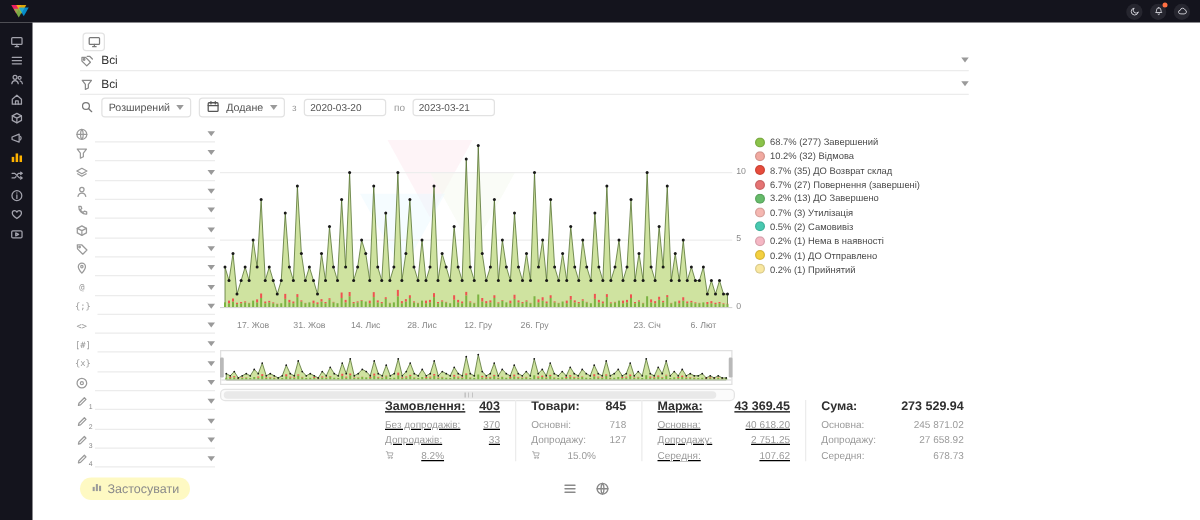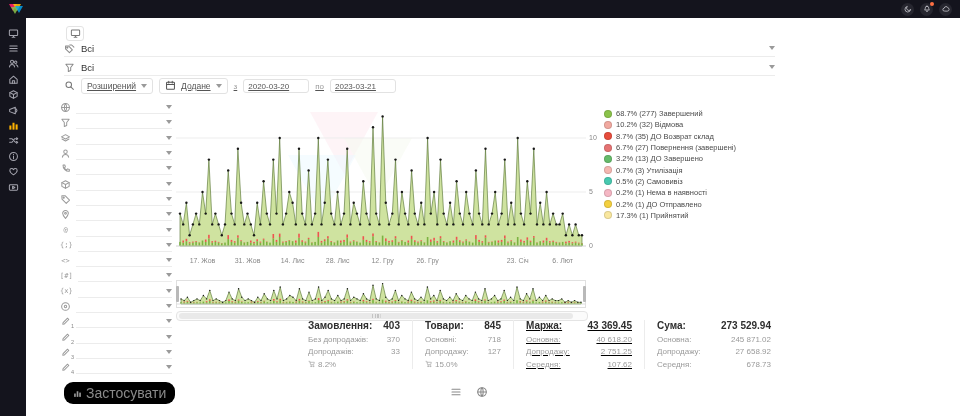--- a/index.html
+++ b/index.html
@@ -26,35 +26,35 @@
   .ic.fill svg{fill:currentColor;stroke:none;}
   .ic.txt{font-family:"DejaVu Sans Mono",monospace;font-size:7px;width:auto;min-width:11px;white-space:nowrap;}
   .chev{width:0;height:0;border-left:3px solid transparent;border-right:3px solid transparent;border-top:4px solid #9a9a9a;flex:0 0 auto;}
 
   
   #content{position:absolute;left:26px;top:18px;right:0;bottom:0;background:#fff;}
   #display-btn{position:absolute;left:40px;top:8px;color:#777;cursor:pointer;border:1px solid #e3e3e3;border-radius:3px;width:16px;height:13px;display:flex;align-items:center;justify-content:center;}
   .big-sel{position:absolute;left:38px;width:711px;height:16px;display:flex;align-items:center;gap:6px;border-bottom:1px solid #ececec;font-size:9.5px;color:#333;cursor:pointer;}
   .big-sel .icwrap{color:#8a8a8a;display:inline-flex;}
   .big-sel .chev{margin-left:auto;}
-  #row3{position:absolute;left:38px;top:60px;height:16px;display:flex;align-items:center;gap:6px;font-size:8.5px;color:#555;text-decoration:underline;}
+  #row3{position:absolute;left:38px;top:60px;height:16px;display:flex;align-items:center;gap:6px;font-size:8.5px;color:#555;}
   #search-ic{color:#777;cursor:pointer;}
   .mode-sel{display:flex;align-items:center;gap:5px;border:1px solid #e2e2e2;border-radius:3px;padding:1px 5px;height:12px;cursor:pointer;}
   .dim-label{font-size:8px;color:#999;}
   .inp{width:56px;height:12px;border:1px solid #e2e2e2;border-radius:3px;font-size:8px;color:#555;padding:0 4px;font-family:inherit;background:#fff;}
 
   
   #filter-panel{position:absolute;left:34px;top:82px;width:112px;}
   .f-row{display:flex;align-items:center;gap:5px;height:15.3px;}
   .f-row .fic{color:#9a9a9a;}
   .sel.mini{flex:1;display:flex;align-items:center;height:12px;border-bottom:1px solid #ececec;cursor:pointer;}
   .sel.mini .val{font-size:8px;color:#555;flex:1;}
   .pic{position:relative;display:inline-flex;color:#9a9a9a;width:11px;height:11px;}
   .pnum{position:absolute;right:-3px;bottom:-2px;font-size:5.5px;color:#888;}
-  #apply-btn{position:absolute;left:38px;top:364px;display:flex;align-items:center;gap:4px;background:#000000;border:none;border-radius:9px;padding:3px 9px;font-size:14px;color:#8a8a8a;font-family:inherit;cursor:pointer;}
+  #apply-btn{position:absolute;left:38px;top:364px;display:flex;align-items:center;gap:4px;background:#fef9c3;border:none;border-radius:9px;padding:3px 9px;font-size:10px;color:#8a8a8a;font-family:inherit;cursor:pointer;}
   #apply-btn .ic{width:9px;height:9px;color:#9a9a9a;}
 
   
   #main-area{position:absolute;left:150px;top:88px;width:640px;}
   #plot-wrap{position:relative;width:410px;}
   #watermark{position:absolute;left:104px;top:-6px;z-index:0;opacity:.08;pointer-events:none;}
   #main-chart{display:block;position:relative;z-index:1;width:410px;height:150px;}
   #ylabels{position:absolute;left:413px;top:0;width:16px;height:150px;font-size:7px;color:#888;z-index:2;}
   #ylabels span{position:absolute;left:0;}
   #xticks{position:relative;height:10px;font-size:7px;color:#888;}
@@ -75,28 +75,28 @@
   #mini-chart{display:block;width:408px;height:26px;}
   .brush-l,.brush-r{position:absolute;top:5px;bottom:5px;width:3px;background:#b9b9b9;border-radius:1px;}
   .brush-l{left:-1px;} .brush-r{right:-1px;}
   #scrollbar{position:relative;margin-top:3px;width:410px;height:8px;background:#fbfbfb;border:1px solid #e4e4e4;border-radius:4px;}
   #scroll-handle{position:absolute;left:2px;top:1px;bottom:1px;width:394px;background:#e9e9e9;border-radius:3px;cursor:grab;}
   .grip{position:absolute;left:50%;top:1px;transform:translateX(-50%);width:9px;height:4px;background:repeating-linear-gradient(90deg,#c4c4c4 0 1px,transparent 1px 3px);}
 
   
   #stats{position:absolute;left:132px;top:214px;display:flex;}
   .stat-col{padding:0 12px;border-left:1px solid #ececec;}
-  .stat-col:first-child{padding-left:0;border-left:none;}
+  .stat-col:first-child{padding-left:0;border-left:none;text-decoration:underline;}
   .stat-col:nth-child(1){width:92px;}
   .stat-col:nth-child(2){width:76px;}
   .stat-col:nth-child(3){width:106px;text-decoration:underline;}
   .stat-col:nth-child(4){width:114px;}
   .stat-title{display:flex;justify-content:space-between;font-size:10px;font-weight:bold;color:#2f2f2f;}
   .stat-row{display:flex;justify-content:space-between;font-size:8px;color:#9a9a9a;margin-top:3.5px;}
-  .stat-extra{display:flex;align-items:center;gap:2px;font-size:8px;color:#9a9a9a;margin-top:3.5px;}
+  .stat-extra{display:flex;align-items:center;gap:21px;font-size:8px;color:#9a9a9a;margin-top:3.5px;}
   .stat-extra .ic{width:8px;height:8px;color:#aaa;}
 
   
   #footer-icons{position:absolute;left:424px;top:366px;display:flex;gap:14px;}
   .ft-ic{color:#8a8a8a;cursor:pointer;}
   .ft-ic .ic{width:12px;height:12px;}
 </style>
 </head>
 <body>
 
@@ -929,21 +929,21 @@
           <div class="lg-row">
             <span class="lg-dot" style="background: rgb(245, 183, 196);"></span>
             <span class="lg-text">0.2% (1) Нема в наявності</span>
           </div>
           <div class="lg-row">
             <span class="lg-dot" style="background: rgb(244, 208, 63);"></span>
             <span class="lg-text">0.2% (1) ДО Отправлено</span>
           </div>
           <div class="lg-row">
             <span class="lg-dot" style="background: rgb(249, 231, 159);"></span>
-            <span class="lg-text">17.3% (1) Прийнятий</span>
+            <span class="lg-text">0.2% (1) Прийнятий</span>
           </div>
         </div>
 
       <div id="mini-wrap">
         <svg id="mini-chart" viewBox="0 0 408 26">
             <path class="area" d="M4.0,23L4.0,17.9L7.2,19.6L10.4,16.2L13.6,21.3L16.8,19.6L20.0,17.9L23.2,19.6L26.4,14.5L29.6,17.9L32.8,9.4L36.0,19.6L39.2,17.9L42.4,19.6L45.6,21.3L48.8,19.6L52.0,11.1L55.2,17.9L58.4,19.6L61.6,7.7L64.8,16.2L68.0,19.6L71.2,17.9L74.4,19.6L77.6,21.3L80.8,16.2L84.0,19.6L87.2,12.8L90.4,17.9L93.6,19.6L96.8,9.4L100.0,17.9L103.2,6.0L106.4,19.6L109.6,17.9L112.8,14.5L116.0,16.2L119.2,19.6L122.4,7.7L125.6,17.9L128.8,19.6L132.0,11.1L135.2,19.6L138.4,17.9L141.6,6.0L144.8,19.6L148.0,16.2L151.2,9.4L154.4,17.9L157.6,19.6L160.8,14.5L164.0,19.6L167.2,17.9L170.4,7.7L173.6,19.6L176.8,16.2L180.0,17.9L183.2,19.6L186.4,12.8L189.6,17.9L192.8,19.6L196.0,4.3L199.2,17.9L202.4,19.6L205.6,2.6L208.8,16.2L212.0,19.6L215.2,17.9L218.4,9.4L221.6,19.6L224.8,14.5L228.0,17.9L231.2,19.6L234.4,11.1L237.6,17.9L240.8,19.6L244.0,16.2L247.2,19.6L250.4,6.0L253.6,17.9L256.8,14.5L260.0,19.6L263.2,9.4L266.4,17.9L269.6,19.6L272.8,16.2L276.0,19.6L279.2,12.8L282.4,17.9L285.6,19.6L288.8,14.5L292.0,17.9L295.2,19.6L298.4,11.1L301.6,17.9L304.8,19.6L308.0,7.7L311.2,19.6L314.4,17.9L317.6,14.5L320.8,19.6L324.0,17.9L327.2,9.4L330.4,19.6L333.6,16.2L336.8,19.6L340.0,6.0L343.2,17.9L346.4,19.6L349.6,12.8L352.8,17.9L356.0,7.7L359.2,19.6L362.4,16.2L365.6,19.6L368.8,14.5L372.0,19.6L375.2,17.9L378.4,19.6L381.6,19.6L384.8,17.9L388.0,21.3L391.2,19.6L394.4,21.3L397.6,19.6L400.8,21.3L404.0,21.3L404.0,23Z"></path>
             <rect class="bgr" x="3.2" y="21.2" width="1.6" height="1.8"></rect>
             <rect class="bgr" x="6.4" y="21.4" width="1.6" height="1.6"></rect>
             <rect class="brd" x="6.4" y="20.6" width="1.6" height="0.8"></rect>
             <rect class="bgr" x="9.6" y="20.9" width="1.6" height="2.1"></rect>

